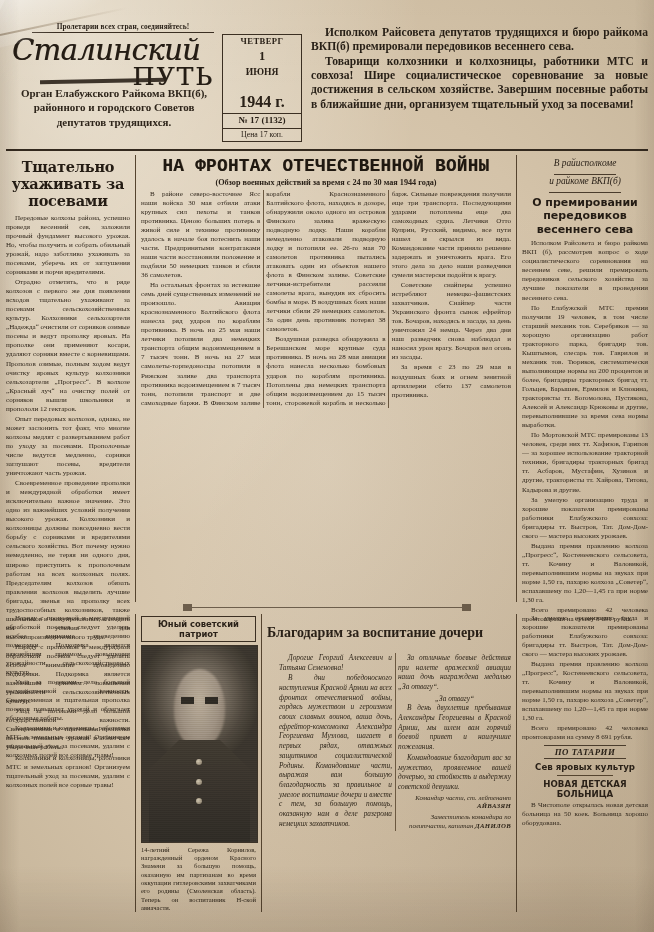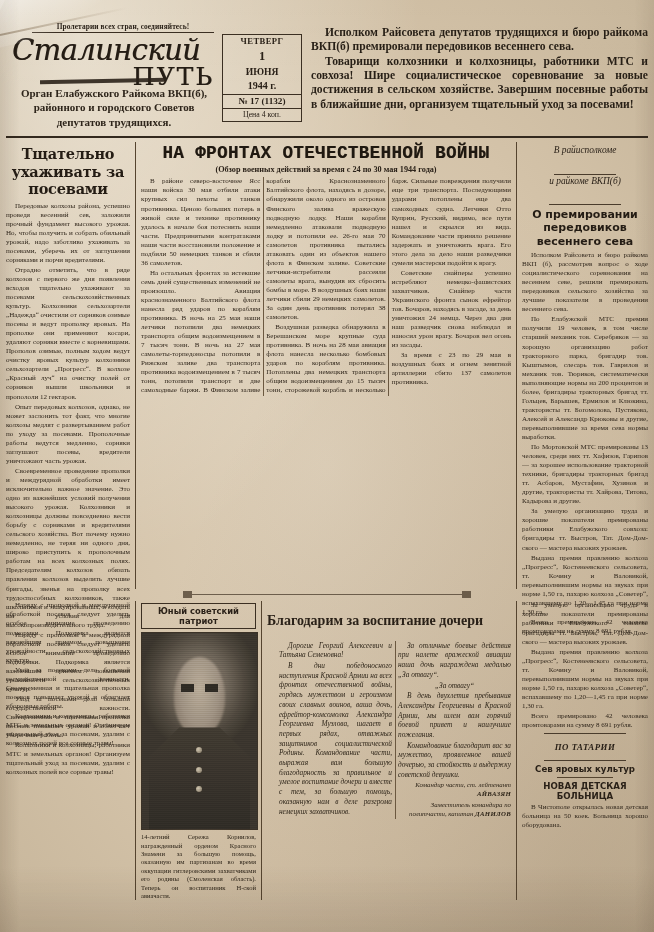--- a/index.html
+++ b/index.html
@@ -65,21 +65,21 @@
   }
   .mh-box{
     width:78px;flex:0 0 78px;border:1.6px solid #3b2f22;
     text-align:center;font-weight:bold;margin-top:12px;
     background:rgba(255,255,255,.05);
   }
   .mh-box div{padding:1px 0;font-size:10px;line-height:1.25;}
   .mh-box .d-day{font-size:8.6px;letter-spacing:.4px;}
   .mh-box .d-num{font-size:12.5px;}
   .mh-box .d-mon{font-size:9.6px;}
-  .mh-box .d-year{font-size:10px;}
+  .mh-box .d-year{font-size:16px;margin-top:12px;}
   .mh-box .sep{border-top:1.4px solid #3b2f22;padding:0;height:0;}
   .mh-box .d-iss{font-size:9.2px;}
   .mh-box .d-price{font-size:7.8px;font-weight:normal;}
   .mh-right{flex:1;padding-left:9px;padding-top:4px;}
   .lead{
     font-weight:bold;font-size:11.6px;line-height:1.235;
     text-align:justify;text-indent:14px;color:#271f16;
   }
   .lead p{margin:0;}
 
@@ -100,21 +100,21 @@
     font-family:Liberation Mono, monospace;
     font-weight:bold;text-align:center;margin:1px 0 2px;
     font-size:17.5px;letter-spacing:.4px;color:#1f1810;
     text-shadow:.4px 0 0 rgba(31,24,16,.6);
   }
   .subhl{text-align:center;font-size:8.2px;font-weight:bold;margin-bottom:3px;}
   .kicker{
     text-align:center;font-style:italic;font-size:9.4px;line-height:1.3;
     margin:2px 0 3px;font-family:"Liberation Serif",serif;
   }
-  .kicker .u{border-bottom:1px solid #4a3c2c;display:inline-block;padding-bottom:17px;}
+  .kicker .u{border-bottom:1px solid #4a3c2c;display:inline-block;padding-bottom:5px;}
   h2.hl2{
     font-family:"DejaVu Sans", sans-serif;
     font-weight:bold;text-align:center;font-size:11px;line-height:1.22;
     margin:2px 0 3px;color:#241c14;
   }
 
   .body{font-size:7.05px;line-height:1.285;text-align:justify;color:#31271c;}
   .body p{margin:0 0 1px;text-indent:9px;}
   .cols3{column-count:3;column-gap:6px;column-rule:1px solid #6b5840;}
   .cols2{column-count:2;column-gap:6px;column-rule:1px solid #6b5840;}
@@ -174,21 +174,21 @@
     background-position:center,center,center;background-repeat:no-repeat;
     opacity:.75;
   }
   .rhead{
     font-family:"DejaVu Sans",sans-serif;font-weight:bold;font-size:8.6px;
     text-align:center;margin:2px 0 2px;
   }
   .tatar-head{
     font-style:italic;font-weight:bold;font-size:8.8px;text-align:center;
     border-top:1px solid #4a3c2c;border-bottom:1px solid #4a3c2c;
-    padding:8px 0;margin:3px 22px;letter-spacing:.5px;
+    padding:1px 0;margin:3px 22px;letter-spacing:.5px;
   }
   .smalldash{border-top:1px solid #55442f;width:44%;margin:3px auto;}
 </style>
 </head>
 <body>
 
 <div class="page">
   <div class="fold"></div>
   <div class="fold2"></div>
 
@@ -209,41 +209,41 @@
     </div>
 
     <div class="mh-box">
       <div class="d-day">ЧЕТВЕРГ</div>
       <div class="d-num">1</div>
       <div class="d-mon">ИЮНЯ</div>
       <div class="d-year">1944 г.</div>
       <div class="sep"></div>
       <div class="d-iss">№ 17 (1132)</div>
       <div class="sep"></div>
-      <div class="d-price">Цена 4 коп.</div>
+      <div class="d-price">Цена 17 коп.</div>
     </div>
 
     <div class="mh-right">
       <div class="lead">
         <p>Исполком Райсовета депутатов трудящихся и бюро райкома ВКП(б) премировали передовиков весеннего сева.</p>
         <p>Товарищи колхозники и колхозницы, работники МТС и совхоза! Шире социалистическое соревнование за новые достижения в сельском хозяйстве. Завершим посевные работы в ближайшие дни, организуем тщательный уход за посевами!</p>
       </div>
     </div>
   </div>
 
   <div class="rule-thick"></div>
 
   <div class="main">
 
     <div class="col-l">
       <h1 class="hl">Тщательно ухаживать за посевами</h1>
       <div class="body">
         <p>Передовые колхозы района, успешно проведя весенний сев, заложили прочный фундамент высокого урожая. Но, чтобы получить и собрать обильный урожай, надо заботливо ухаживать за посевами, уберечь их от заглушения сорняками и порчи вредителями.</p>
         <p>Отрадно отметить, что в ряде колхозов с первого же дня появления всходов тщательно ухаживают за посевами сельскохозяйственных культур. Колхозники сельхозартели „Надежда“ очистили от сорняков озимые посевы и ведут прополку яровых. На прополке они применяют косари, удаляют сорняки вместе с корневищами. Прополов озимые, полным ходом ведут очистку яровых культур колхозники сельхозартели „Прогресс“. В колхозе „Красный луч“ на очистку полей от сорняков вышли школьники и пропололи 12 гектаров.</p>
-        <p>Опыт передовых колхозов, однако, не может заслонить тот факт, что многие колхозы медлят с развертыванием работ по уходу за посевами. Прополочные работы ведутся медленно, сорняки заглушают посевы, вредители уничтожают часть урожая.</p>
+        <p>Опыт передовых колхозов, однако, не может заслонить тот факт, что многие колхозы медлят с развертыванием работ по уходу за посевами. Прополочные числе ведутся медленно, сорняки заглушают посевы, вредители уничтожают часть урожая.</p>
         <p>Своевременное проведение прополки и междурядной обработки имеет исключительно важное значение. Это одно из важнейших условий получения высокого урожая. Колхозники и колхозницы должны повседневно вести борьбу с сорняками и вредителями сельского хозяйства. Вот почему нужно немедленно, не теряя ни одного дня, широко приступить к прополочным работам на всех колхозных полях. Председателям колхозов обязать правления колхозов выделить лучшие бригады, звенья на прополку всех трудоспособных колхозников, также школьников и эвакуированных, и создать им условия для высокопроизводительного труда.</p>
         <p>Наряду с прополкой и междурядной обработкой посевов следует уделить особое внимание проведению подкормки. Подкормка является важнейшим приемом повышения урожайности сельскохозяйственных культур.</p>
         <p>Уход за посевами—дело большой государственной важности. Своевременная и тщательная прополка посевов повышает урожай и облегчает уборочные работы.</p>
         <p>Колхозники и колхозницы, работники МТС и земельных органов! Организуем тщательный уход за посевами, удалим с колхозных полей все сорные травы!</p>
       </div>
     </div>
 
     <div class="col-c">
       <h1 class="hl-wide">НА ФРОНТАХ ОТЕЧЕСТВЕННОЙ ВОЙНЫ</h1>
       <div class="subhl">(Обзор военных действий за время с 24 по 30 мая 1944 года)</div>

